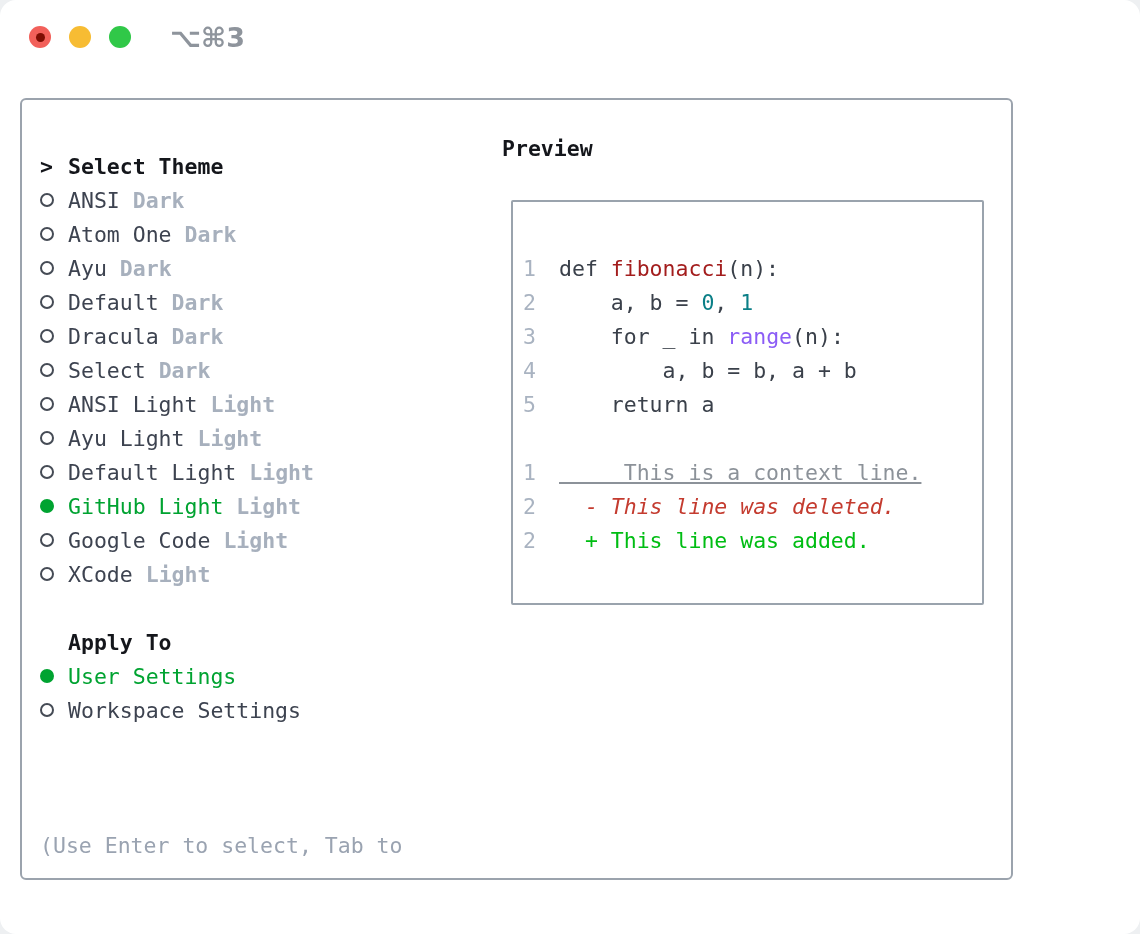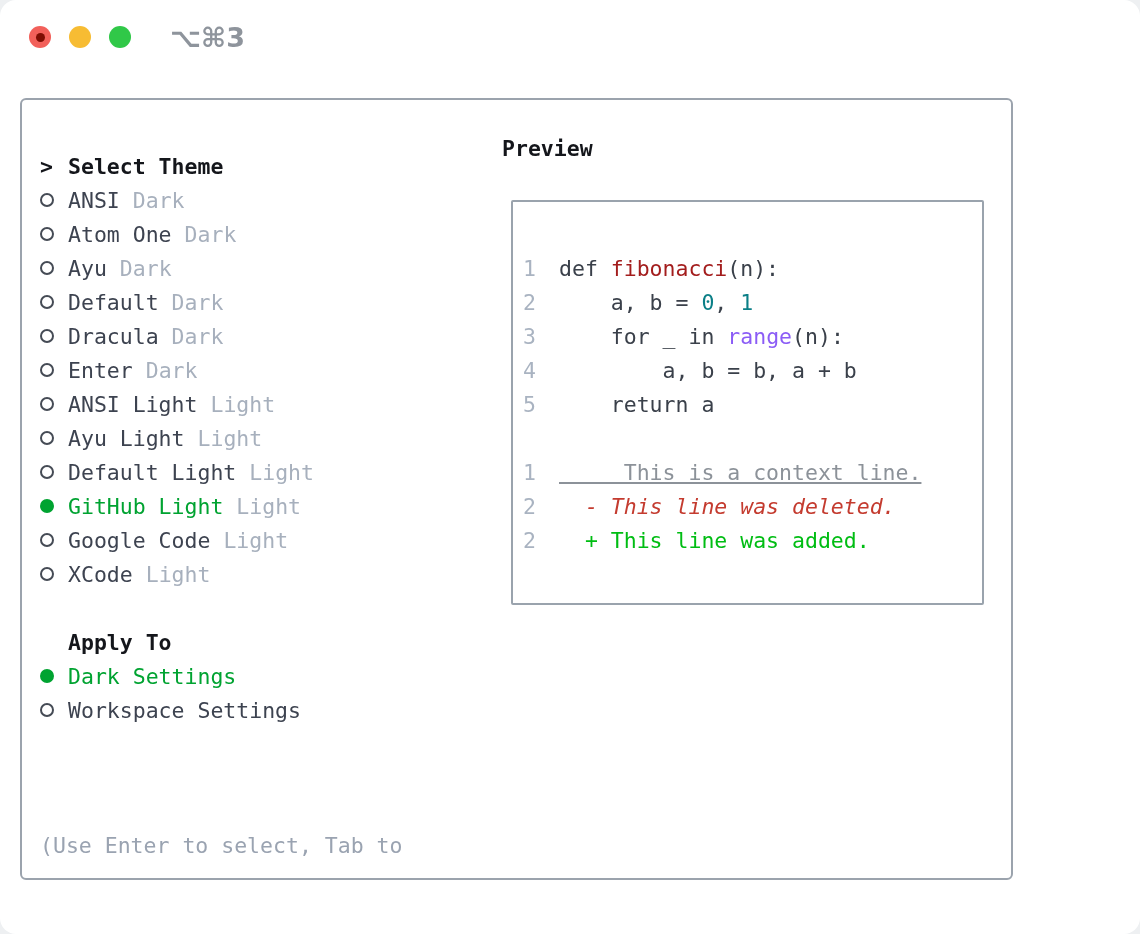--- a/index.html
+++ b/index.html
@@ -21,21 +21,21 @@
            border:2px solid #9ba3ad;border-radius:6px;background:#ffffff;}
   
   .row{height:34px;display:flex;align-items:center;font-size:21.5px;color:#3d4350;}
   .gutter{flex:0 0 28px;width:28px;display:flex;align-items:center;}
   .hdr{font-weight:bold;color:#14161b;}
   .prompt{font-weight:bold;color:#14161b;font-size:21.5px;}
   .bullet{width:14px;height:14px;border-radius:50%;border:2px solid #454b55;box-sizing:border-box;}
   .bullet.sel{background:#00a331;border-color:#00a331;}
   .item-label{color:#3d4350;white-space:pre;}
   .item-label.sel{color:#00a331;}
-  .variant{color:#a7b0bd;margin-left:13px;white-space:pre;}
+  .variant{color:#a7b0bd;margin-left:13px;white-space:pre;font-weight:bold;}
   .left-col{position:absolute;left:18px;top:49px;}
   .help{font-size:21.5px;color:#9aa3b1;line-height:34px;white-space:pre;}
   
   .preview-hdr{position:absolute;left:480px;top:31px;}
   .preview-box{position:absolute;left:489px;top:100px;width:473px;height:405px;
                border:2px solid #9aa3ad;border-radius:2px;background:#ffffff;
                padding:49px 0 0 10px;box-sizing:border-box;}
   .code-row{height:34px;display:flex;align-items:center;font-size:21.5px;}
   .ln{flex:0 0 36px;width:36px;color:#a9b3c1;}
   .code-text{white-space:pre;}
@@ -104,21 +104,21 @@
             <span class="gutter">
               <span class="bullet"></span>
             </span>
             <span class="item-label">Dracula</span>
             <span class="variant">Dark</span>
           </div>
           <div class="row">
             <span class="gutter">
               <span class="bullet"></span>
             </span>
-            <span class="item-label">Enter</span>
+            <span class="item-label">Select</span>
             <span class="variant">Dark</span>
           </div>
           <div class="row">
             <span class="gutter">
               <span class="bullet"></span>
             </span>
             <span class="item-label">ANSI Light</span>
             <span class="variant">Light</span>
           </div>
           <div class="row">
@@ -160,21 +160,21 @@
       <div class="row"></div>
       <div class="row">
         <span class="gutter"></span>
         <span class="hdr">Apply To</span>
       </div>
       <div id="apply-list">
           <div class="row">
             <span class="gutter">
               <span class="bullet sel"></span>
             </span>
-            <span class="item-label sel">Dark Settings</span>
+            <span class="item-label sel">User Settings</span>
           </div>
           <div class="row">
             <span class="gutter">
               <span class="bullet"></span>
             </span>
             <span class="item-label">Workspace Settings</span>
           </div>
         </div>
       <div class="row"></div>
       <div class="help">

